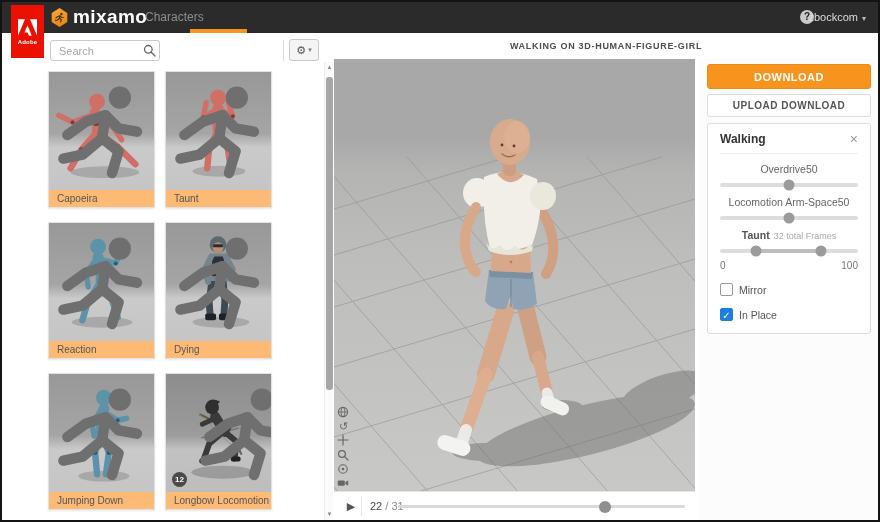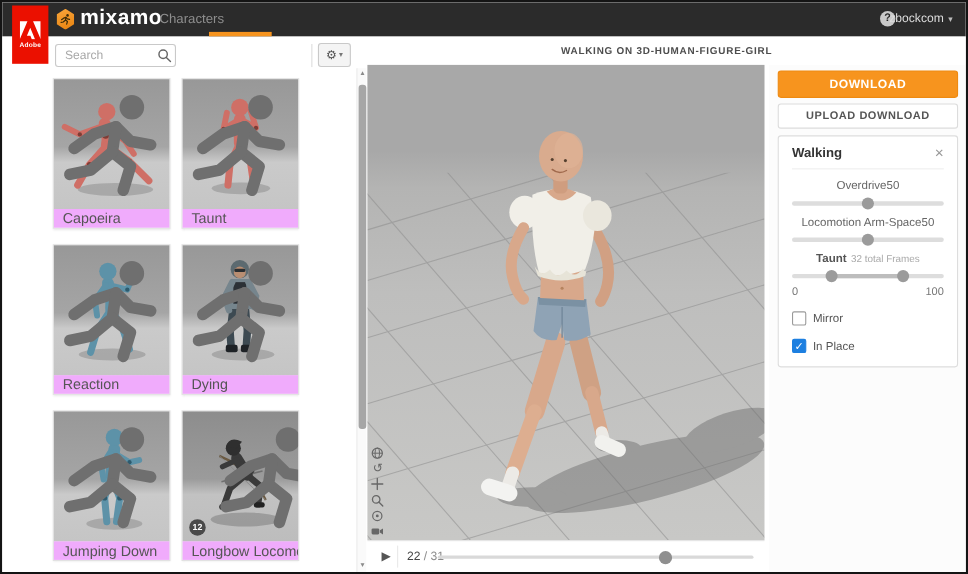--- a/index.html
+++ b/index.html
@@ -41,21 +41,21 @@
   .card{position:relative;width:107px;background:#fff;border:1px solid #e2e2e2;box-shadow:0 1px 2px rgba(0,0,0,.10);cursor:pointer}
   .card.pack::before{content:"";position:absolute;top:-4px;left:4px;right:-4px;height:100%;
     background:#fff;border:1px solid #ddd;transform:rotate(1.4deg);z-index:-1}
   .thumb{position:relative;height:118px;background:linear-gradient(180deg,#989898 0%,#a5a5a5 52%,#cacaca 64%,#c5c5c5 100%);overflow:hidden}
   .card.pack .thumb{background:linear-gradient(180deg,#8d8d8d 0%,#9b9b9b 52%,#c2c2c2 64%,#bdbdbd 100%)}
   .thumb>svg{position:absolute;inset:0;width:100%;height:100%}
   .runner-badge{position:absolute;left:6px;bottom:5px;width:14px;height:14px;color:#6f6f6f}
   .pack-badge{position:absolute;left:6px;bottom:5px;width:15px;height:15px;border-radius:50%;background:#4a4a4a;
     color:#fff;font-size:8px;font-weight:bold;text-align:center;line-height:15px}
   .card.pack .runner-badge{left:25px}
-  .card-label{height:17px;line-height:17px;font-size:13px;color:#555;padding-left:8px;background:#f0abfc;
+  .card-label{height:17px;line-height:17px;font-size:10px;color:#555;padding-left:8px;background:#fdba74;
     white-space:nowrap;overflow:hidden}
   .scrollbar{position:absolute;left:322px;top:29px;width:9px;bottom:0;background:#fafafa;border-left:1px solid #ececec}
   .scroll-arrow{position:absolute;left:0;width:9px;height:11px;color:#8a8a8a;font-size:6px;text-align:center;line-height:11px;cursor:pointer}
   .scroll-thumb{position:absolute;left:1px;top:15px;width:7px;height:313px;background:#a6a6a6;border-radius:3px;cursor:pointer}
 
   
   .title-band{position:absolute;left:332px;top:31px;right:0;height:26px;background:#fff;
     text-align:center;line-height:26px;font-size:9px;font-weight:bold;letter-spacing:.7px;color:#4d4d4d}
   .viewer{position:absolute;left:332px;top:57px;width:361px;height:432px;overflow:hidden;cursor:grab;
     background:linear-gradient(180deg,#a8a8a8 0%,#a8a8a8 18%,#b4b4b3 26%,#bebebd 48%,#c8c8c6 100%)}

